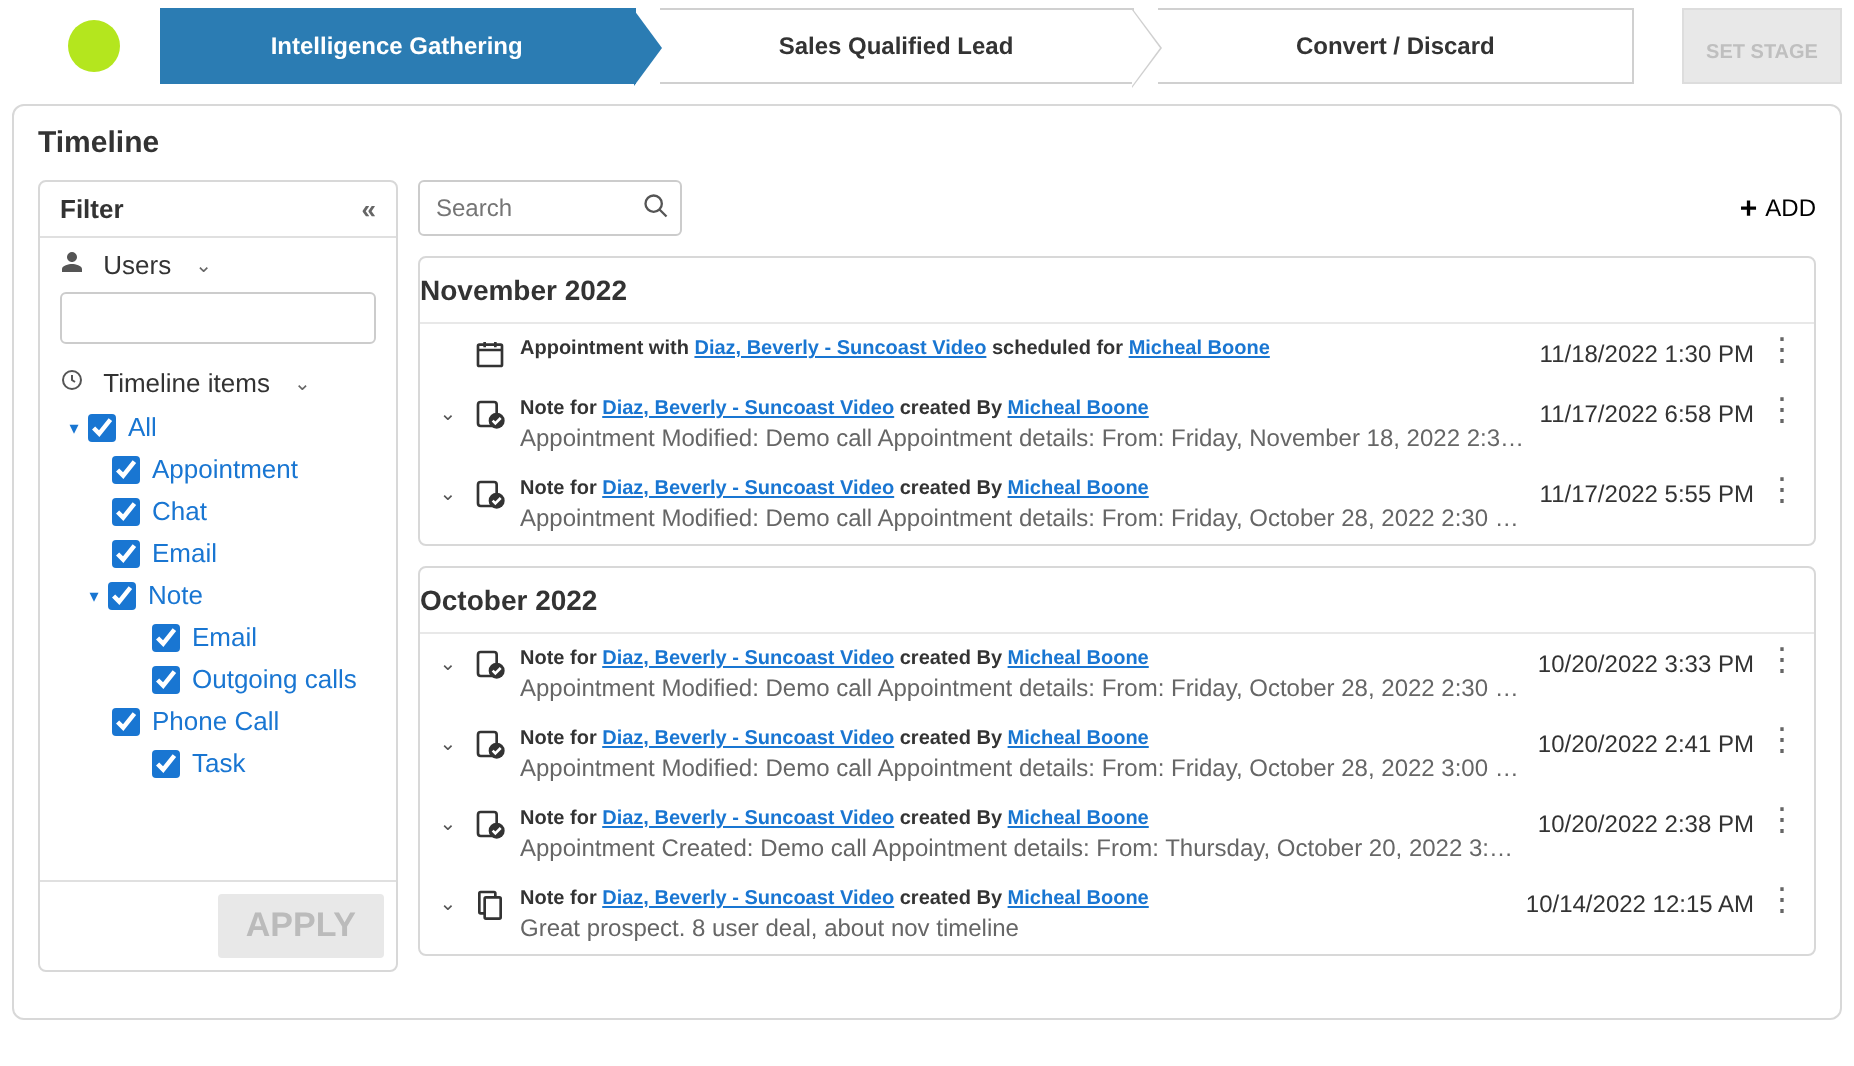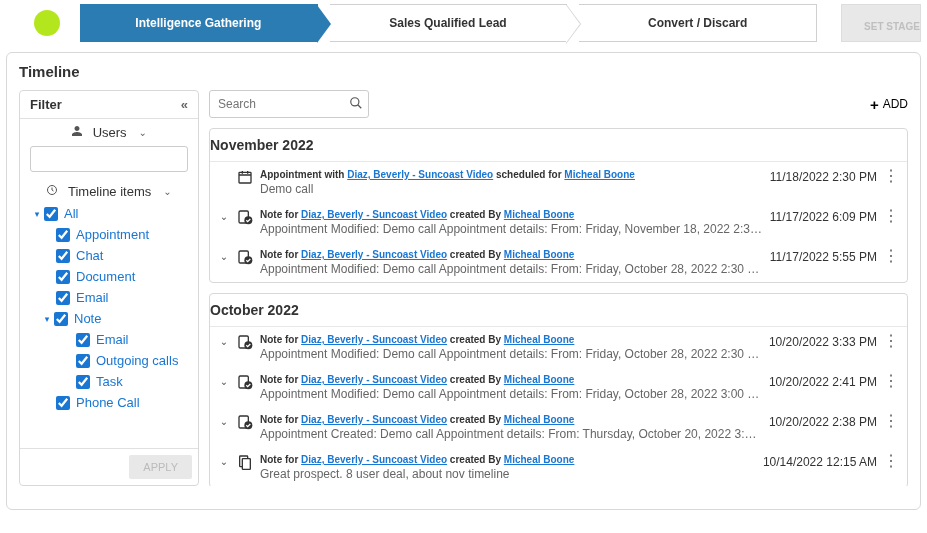--- a/index.html
+++ b/index.html
@@ -16,50 +16,50 @@
   }
   .stage:not(.active)::after {
     content: ''; position: absolute; right: -14px; top: 0; width: 0; height: 0;
     border-top: 19px solid transparent; border-bottom: 19px solid transparent; border-left: 14px solid #fff; z-index: 2;
   }
   .stage:not(.active)::before {
     content: ''; position: absolute; right: -15px; top: -1px; width: 0; height: 0;
     border-top: 20px solid transparent; border-bottom: 20px solid transparent; border-left: 15px solid #d0d0d0; z-index: 1;
   }
   .stage:last-of-type::after, .stage:last-of-type::before { display: none; }
-  .set-stage-btn { width: 80px; background: #e8e8e8; color: #bfbfbf; border: 1px solid #ddd; font-size: 10px; font-weight: bold; text-align: right; line-height: 1.3; padding-top: 6px; margin-left: 12px; cursor: pointer; }
+  .set-stage-btn { width: 80px; background: #e8e8e8; color: #bfbfbf; border: 1px solid #ddd; font-size: 10px; font-weight: bold; text-align: center; line-height: 1.3; padding-top: 6px; margin-left: 12px; cursor: pointer; }
   
   
   .panel { border: 1px solid #d8d8d8; border-radius: 6px; margin: 0 6px; padding: 10px 12px 18px 12px; height: 458px; overflow: hidden; position: relative; }
   .panel-title { font-weight: bold; font-size: 15px; margin-bottom: 10px; }
   .panel-body { display: flex; gap: 10px; height: calc(100% - 32px); }
   
   
   .filter-col { width: 180px; border: 1px solid #d8d8d8; border-radius: 4px; display: flex; flex-direction: column; overflow: hidden; position: relative; }
   .filter-header { display: flex; justify-content: space-between; align-items: center; padding: 6px 10px; border-bottom: 1px solid #e0e0e0; font-weight: bold; }
   .collapse-icon { font-size: 13px; cursor: pointer; color: #666; }
   .filter-section { padding: 6px 10px; }
-  .filter-section-head { display: flex; justify-content: center; align-items: center; cursor: pointer; gap: 12px; }
+  .filter-section-head { display: flex; justify-content: flex-start; align-items: center; cursor: pointer; gap: 12px; }
   .filter-section-head .icon { margin-right: 6px; color: #555; }
   .filter-input { width: 100%; height: 26px; border: 1px solid #ccc; border-radius: 3px; margin-top: 6px; padding: 0 6px; }
   .chev { font-size: 10px; color: #666; }
   .tree { padding: 4px 0 0 6px; overflow-y: auto; flex: 1; }
   .tree-item { display: flex; align-items: center; padding: 3px 0 3px 0; color: #1976d2; font-size: 13px; }
   .tree-item .exp { width: 10px; font-size: 9px; color: #1976d2; cursor: pointer; text-align: center; }
   .tree-item input[type=checkbox] { accent-color: #1976d2; width: 14px; height: 14px; margin: 0 6px 0 2px; cursor: pointer; }
   .tree-item.l1 { padding-left: 6px; }
   .tree-item.l2 { padding-left: 28px; }
   .tree-item.l3 { padding-left: 48px; }
   .apply-row { border-top: 1px solid #e0e0e0; padding: 6px; text-align: right; }
-  .apply-btn { background: #e8e8e8; color: #bbb; border: none; padding: 6px 14px; font-weight: normal; font-size: 11px; border-radius: 2px; cursor: pointer; }
+  .apply-btn { background: #e8e8e8; color: #bbb; border: none; padding: 6px 14px; font-weight: bold; font-size: 17px; border-radius: 2px; cursor: pointer; }
   
   
   .content-col { flex: 1; display: flex; flex-direction: column; gap: 10px; overflow: hidden; }
   .content-top { display: flex; justify-content: space-between; align-items: center; }
-  .search-wrap { position: relative; width: 160px; }
+  .search-wrap { position: relative; width: 132px; }
   .search-input { width: 100%; height: 28px; border: 1px solid #ccc; border-radius: 3px; padding: 0 26px 0 8px; font-size: 12px; }
   .search-icon { position: absolute; right: 6px; top: 6px; color: #666; pointer-events: none; }
   .add-btn { background: none; border: none; font-size: 12px; cursor: pointer; display: flex; align-items: center; gap: 4px; }
   
   .month-block { border: 1px solid #d8d8d8; border-radius: 4px; }
   .month-head { text-align: left; font-weight: bold; font-size: 14px; padding: 8px 0; border-bottom: 1px solid #e8e8e8; }
   .entry { display: flex; align-items: flex-start; padding: 6px 10px 6px 8px; gap: 6px; }
   .entry .exp { width: 12px; color: #555; cursor: pointer; font-size: 10px; padding-top: 3px; text-align: center; }
   .entry .icon-slot { width: 18px; height: 18px; display: flex; align-items: center; justify-content: center; flex-shrink: 0; }
   .entry-main { flex: 1; min-width: 0; }
@@ -130,46 +130,42 @@
         <div class="tree-item l2">
             <input type="checkbox" checked="" style="">
             <span>Appointment</span>
           </div>
         <div class="tree-item l2">
             <input type="checkbox" checked="" style="">
             <span>Chat</span>
           </div>
         <div class="tree-item l2">
             <input type="checkbox" checked="" style="">
-            <span>Document</span>
-          </div>
-        <div class="tree-item l2">
-            <input type="checkbox" checked="" style="">
             <span>Email</span>
           </div>
         <div class="tree-item l2" style="padding-left:16px">
             <span class="exp">▾</span>
             <input type="checkbox" checked="" style="">
             <span>Note</span>
           </div>
         <div class="tree-item l3">
             <input type="checkbox" checked="" style="">
             <span>Email</span>
           </div>
         <div class="tree-item l3">
             <input type="checkbox" checked="" style="">
             <span>Outgoing calls</span>
           </div>
+        <div class="tree-item l2">
+            <input type="checkbox" checked="" style="">
+            <span>Phone Call</span>
+          </div>
         <div class="tree-item l3">
             <input type="checkbox" checked="" style="">
             <span>Task</span>
-          </div>
-        <div class="tree-item l2">
-            <input type="checkbox" checked="" style="">
-            <span>Phone Call</span>
           </div>
       </div>
 
       <div class="apply-row">
         <button class="apply-btn">APPLY</button>
       </div>
     </div>
 
     <div class="content-col">
       <div class="content-top">
@@ -196,42 +192,41 @@
           <span class="icon-slot">
             <svg width="16" height="16" viewBox="0 0 24 24" fill="none" stroke="#333" stroke-width="2">
                 <rect x="3" y="5" width="18" height="16" rx="1"></rect>
                 <path d="M3 9h18M8 3v4M16 3v4"></path>
               </svg>
           </span>
           <div class="entry-main">
             <div class="entry-title">
               <span class="bold">Appointment with </span><a class="link" href="#">Diaz, Beverly - Suncoast Video</a><span class="bold"> scheduled for </span><a class="link" href="#">Micheal Boone</a>
             </div>
-            <div class="entry-desc">Demo call</div>
-          </div>
-          <div class="entry-ts">11/18/2022 2:30 PM</div>
+          </div>
+          <div class="entry-ts">11/18/2022 1:30 PM</div>
           <div class="entry-menu">⋮</div>
         </div>
 
         <div class="entry">
           <span class="exp">⌄</span>
           <span class="icon-slot">
             <svg width="16" height="16" viewBox="0 0 24 24" fill="#333">
                 <rect x="3" y="3" width="14" height="18" rx="2" fill="none" stroke="#333" stroke-width="2"></rect>
                 <circle cx="17" cy="17" r="6" fill="#333"></circle>
                 <path d="M14 17l2 2 4-4" stroke="#fff" stroke-width="2" fill="none"></path>
               </svg>
           </span>
           <div class="entry-main">
             <div class="entry-title">
               <span class="bold">Note for </span><a class="link" href="#">Diaz, Beverly - Suncoast Video</a><span class="bold"> created By </span><a class="link" href="#">Micheal Boone</a>
             </div>
             <div class="entry-desc">Appointment Modified: Demo call Appointment details: From: Friday, November 18, 2022 2:30 PM (Previousl…</div>
           </div>
-          <div class="entry-ts">11/17/2022 6:09 PM</div>
+          <div class="entry-ts">11/17/2022 6:58 PM</div>
           <div class="entry-menu">⋮</div>
         </div>
 
         <div class="entry">
           <span class="exp">⌄</span>
           <span class="icon-slot">
             <svg width="16" height="16" viewBox="0 0 24 24" fill="#333">
                 <rect x="3" y="3" width="14" height="18" rx="2" fill="none" stroke="#333" stroke-width="2"></rect>
                 <circle cx="17" cy="17" r="6" fill="#333"></circle>
                 <path d="M14 17l2 2 4-4" stroke="#fff" stroke-width="2" fill="none"></path>

